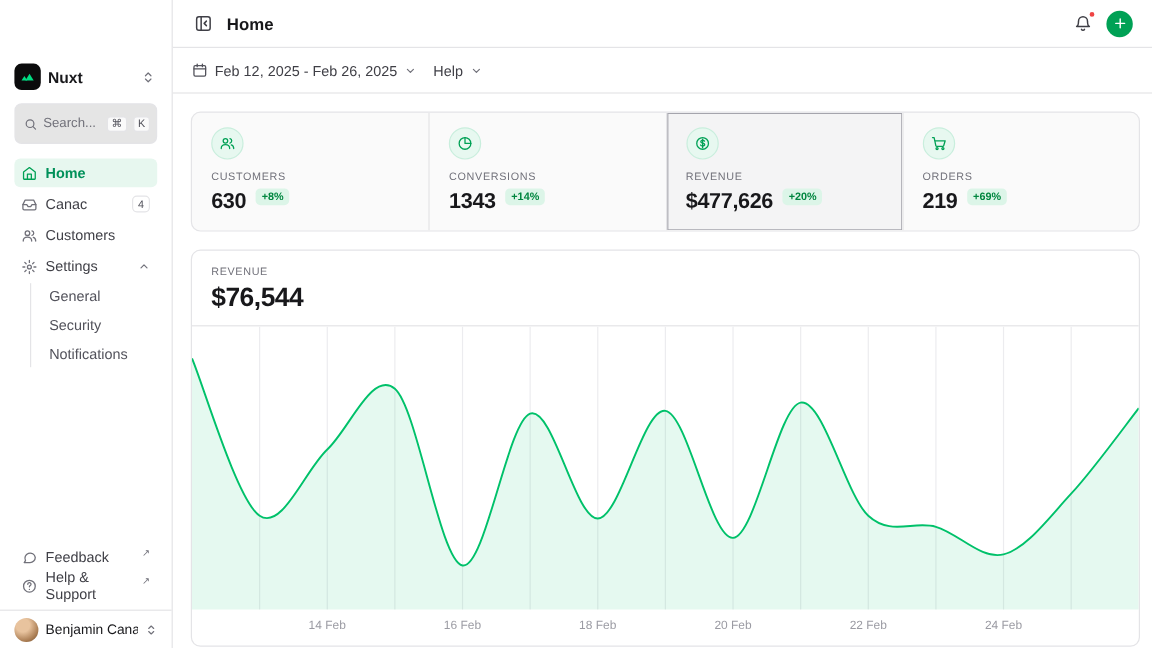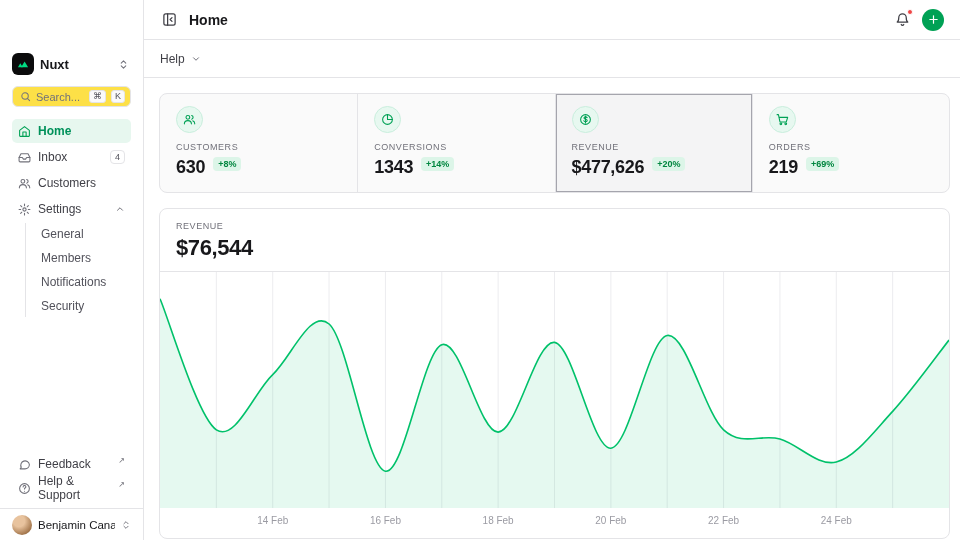--- a/index.html
+++ b/index.html
@@ -9,22 +9,22 @@
 
   
   .sidebar { width:144px; min-width:144px; border-right:1px solid #e4e4e7;
     display:flex; flex-direction:column; background:#fff; }
   .sb-header { height:40px; display:flex; align-items:center; gap:6px; padding:0 12px;margin-top:44px; }
   .logo-box { width:22px; height:22px; border-radius:6px; background:#0b0b0c;
     display:flex; align-items:center; justify-content:center; flex:none; }
   .brand-name { font-size:13px; font-weight:700; flex:1; }
   .icon-btn { background:none; border:none; color:#71717a; display:flex; align-items:center;
     justify-content:center; cursor:pointer; padding:2px; }
-  .sb-search { margin:2px 12px 4px; height:21px; border:1px solid #e4e4e7; border-radius:6px;
-    display:flex; align-items:center; gap:5px; padding:0 5px 0 7px; background:#fde047; cursor:pointer; }
+  .sb-search { margin:2px 12px 4px; height:34px; border:1px solid #e4e4e7; border-radius:6px;
+    display:flex; align-items:center; gap:5px; padding:0 5px 0 7px; background:#e5e5e5; cursor:pointer; }
   .sb-search .ph { font-size:11px; color:#71717a; flex:1; }
   kbd { font-family:"Liberation Sans", sans-serif; font-size:9px; color:#52525b;
     border:1px solid #e4e4e7; border-radius:3px; padding:1px 3px; background:#fafafa; line-height:1; }
   .nav { padding:8px 12px 0; }
   .nav-item { height:24px; display:flex; align-items:center; gap:7px; padding:0 6px;
     border-radius:5px; font-size:12px; color:#3f3f46; cursor:pointer; margin-bottom:2px; }
   .nav-item .lbl { flex:1; }
   .nav-item svg { color:#71717a; flex:none; }
   .nav-item.active { background:#e7f7ef; color:#00915a; font-weight:600; }
   .nav-item.active svg { color:#00a155; }
@@ -126,21 +126,21 @@
             <path d="M3 10 L12 3 L21 10 V20 a1 1 0 0 1 -1 1 H4 a1 1 0 0 1 -1 -1 Z"></path>
             <path d="M9 21 V13 h6 v8"></path>
           </svg>
         <span class="lbl">Home</span>
       </div>
       <div class="nav-item">
         <svg width="13" height="13" viewBox="0 0 24 24" fill="none" stroke="currentColor" stroke-width="2" stroke-linecap="round" stroke-linejoin="round">
             <polyline points="22 12 16 12 14 15 10 15 8 12 2 12"></polyline>
             <path d="M5.5 5 H18.5 L22 12 V18 a2 2 0 0 1 -2 2 H4 a2 2 0 0 1 -2 -2 V12 Z"></path>
           </svg>
-        <span class="lbl">Inbox</span>
+        <span class="lbl">Canac</span>
         <span class="count-badge">4</span>
       </div>
       <div class="nav-item">
         <svg width="13" height="13" viewBox="0 0 24 24" fill="none" stroke="currentColor" stroke-width="2" stroke-linecap="round" stroke-linejoin="round">
             <circle cx="9" cy="8" r="3.5"></circle>
             <path d="M2.5 20 c0-3.6 2.9-6 6.5-6 s6.5 2.4 6.5 6"></path>
             <path d="M16 4.6 a3.5 3.5 0 0 1 0 6.8"></path>
             <path d="M18 14.4 c2.2.7 3.7 2.6 3.7 5.6"></path>
           </svg>
         <span class="lbl">Customers</span>
@@ -153,27 +153,24 @@
         <span class="lbl">Settings</span>
         <svg width="10" height="10" viewBox="0 0 24 24" fill="none" stroke="#71717a" stroke-width="2.4" stroke-linecap="round" stroke-linejoin="round">
             <polyline points="6 15 12 9 18 15"></polyline>
           </svg>
       </div>
       <div class="submenu">
         <div class="nav-item">
           <span class="lbl">General</span>
         </div>
         <div class="nav-item">
-          <span class="lbl">Members</span>
+          <span class="lbl">Security</span>
         </div>
         <div class="nav-item">
           <span class="lbl">Notifications</span>
-        </div>
-        <div class="nav-item">
-          <span class="lbl">Security</span>
         </div>
       </div>
     </nav>
 
     <div class="sb-footer">
       <div class="nav-item">
         <svg width="13" height="13" viewBox="0 0 24 24" fill="none" stroke="currentColor" stroke-width="2" stroke-linecap="round" stroke-linejoin="round">
             <path d="M21 12 a8 8 0 0 1 -8 8 H4 l2-3 a8 8 0 1 1 15 -5 Z"></path>
           </svg>
         <span class="lbl">Feedback</span>
@@ -220,20 +217,32 @@
       </button>
       <button class="plus-btn">
         <svg width="11" height="11" viewBox="0 0 24 24" fill="none" stroke="#fff" stroke-width="2.6" stroke-linecap="round">
             <line x1="12" y1="4" x2="12" y2="20"></line>
             <line x1="4" y1="12" x2="20" y2="12"></line>
           </svg>
       </button>
     </div>
 
     <div class="toolbar">
+      <button class="ghost-btn">
+        <svg width="13" height="13" viewBox="0 0 24 24" fill="none" stroke="currentColor" stroke-width="2" stroke-linecap="round" stroke-linejoin="round">
+            <rect x="3" y="5" width="18" height="16" rx="2"></rect>
+            <line x1="8" y1="2.5" x2="8" y2="6.5"></line>
+            <line x1="16" y1="2.5" x2="16" y2="6.5"></line>
+            <line x1="3" y1="10" x2="21" y2="10"></line>
+          </svg>
+        <span>Feb 12, 2025 - Feb 26, 2025</span>
+        <svg width="10" height="10" viewBox="0 0 24 24" fill="none" stroke="#71717a" stroke-width="2.4" stroke-linecap="round" stroke-linejoin="round">
+            <polyline points="6 9 12 15 18 9"></polyline>
+          </svg>
+      </button>
       <button class="ghost-btn">
         <span>Help</span>
         <svg width="10" height="10" viewBox="0 0 24 24" fill="none" stroke="#71717a" stroke-width="2.4" stroke-linecap="round" stroke-linejoin="round">
             <polyline points="6 9 12 15 18 9"></polyline>
           </svg>
       </button>
     </div>
 
     <div class="content">
 

